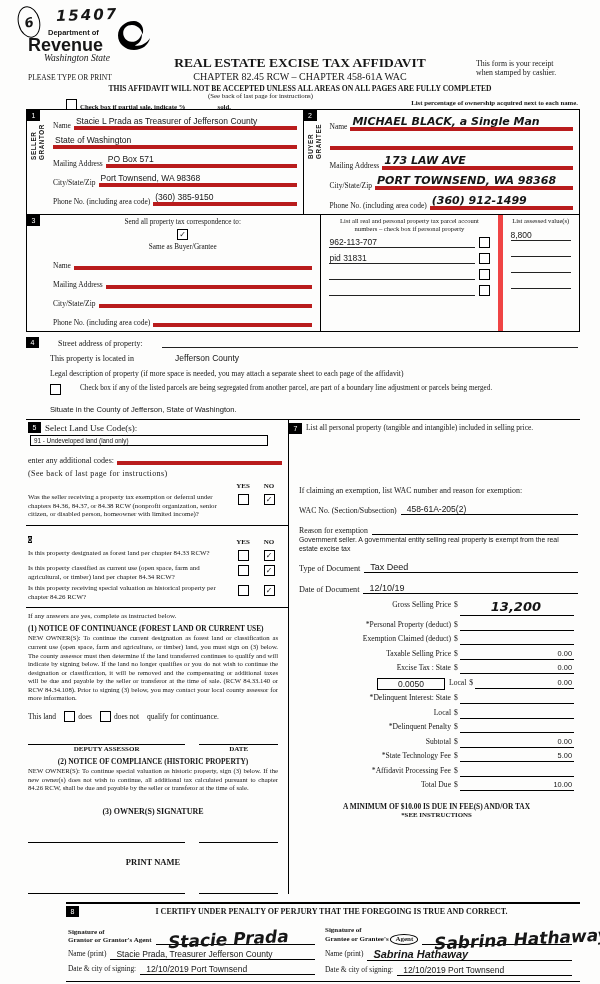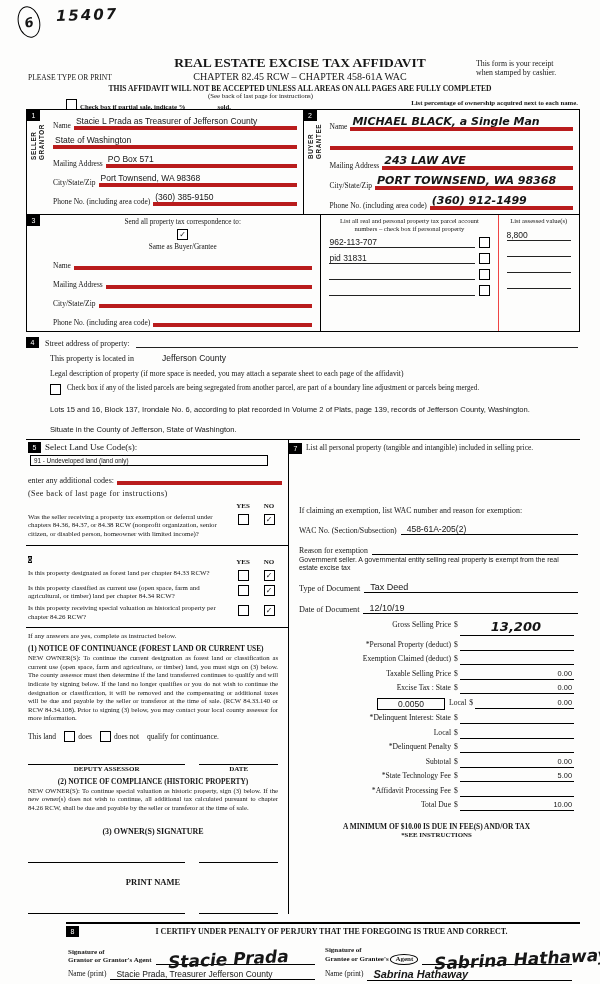--- a/index.html
+++ b/index.html
@@ -38,28 +38,28 @@
   .vlab{position:absolute;left:3px;top:14px;display:flex;gap:1px;}
   .vlab span{writing-mode:vertical-rl;transform:rotate(180deg);font-size:6.3px;font-weight:bold;
              letter-spacing:.6px;font-family:"Liberation Sans",sans-serif;}
   .cornerbadge{position:absolute;left:0;top:0;}
   .frow{display:flex;align-items:flex-end;margin-top:5px;font-size:7.5px;gap:3px;}
   .fline{flex:1;border-bottom:4px solid #b91c1c;padding:0 2px;font-size:8.5px;min-height:10px;}
   .tval{font-family:"Liberation Sans",sans-serif;}
   .hwv{font-family:"DejaVu Sans",sans-serif;font-style:italic;font-weight:bold;font-size:11px;line-height:1;}
   .box3{border:1.6px solid #000;border-top:none;display:flex;font-size:7.5px;}
   .c3a{width:47%;border-right:1px solid #000;position:relative;padding:3px 8px 4px 26px;}
-  .c3b{width:29%;border-right:1px solid #ef4444;padding:2px 8px 4px;}
+  .c3b{width:29%;border-right:5px solid #ef4444;padding:2px 8px 4px;}
   .c3c{flex:1;padding:2px 8px 4px;}
   .colhead{font-size:6.6px;text-align:center;line-height:1.15;}
   .prow{display:flex;align-items:flex-end;margin-top:5px;gap:4px;}
   .pline{flex:1;border-bottom:1px solid #222;font-family:"Liberation Sans",sans-serif;
          font-size:8.5px;min-height:10px;text-align:left;}
   .sec4{padding:5px 2px 5px 0;}
-  .s4row{display:flex;align-items:flex-end;gap:6px;font-size:8px;}
+  .s4row{display:flex;align-items:flex-end;gap:19px;font-size:8px;}
   .blank{flex:1;border-bottom:1px solid #222;min-height:10px;}
   .indent{margin-left:24px;}
   .cols{display:flex;border-top:1.6px solid #000;}
   .lcol{width:262px;border-right:1px solid #000;}
   .rcol{flex:1;padding:2px 2px 0 10px;position:relative;}
   .b5{border-bottom:1px solid #000;padding:2px 6px 6px 2px;position:relative;}
   .codebox{border:1px solid #000;margin:2px 14px 0 2px;font-size:6.3px;
            font-family:"Liberation Sans",sans-serif;padding:1px 3px;}
   .ynhead{display:flex;justify-content:flex-end;font-size:7px;font-weight:bold;margin-top:4px;}
   .ynhead span{width:26px;text-align:center;}
@@ -120,20 +120,30 @@
 </head>
 <body>
 
 <div class="page">
 
   <div class="hand-top">
     <span class="oval6 hw">6</span>
     <span class="hnum hw">15407</span>
   </div>
 
+  <div class="logo">
+    <div class="logo-small">Department of</div>
+    <div class="logo-big">Revenue</div>
+    <div class="logo-state">Washington State</div>
+    <span class="logo-swirl">
+      <svg width="36" height="32" viewBox="0 0 36 32">
+        <path fill="#000" d="M18 1C9 1 2 7.3 2 15.5 2 23.8 9.2 30 18 30c8 0 14.6-5 16-12-3.4 5.6-9.4 8.6-15.2 7.4 5-2 8-7 6.8-12-1 5-5.2 8.6-10 8.3-5-.3-8.6-4.3-8.4-9C7.4 8 11.4 4.6 16.3 5c5.6.5 9.4 4.6 10.2 9.6C29 7.6 24.4 1 18 1z"></path>
+      </svg>
+    </span>
+  </div>
 
   <div class="title">REAL ESTATE EXCISE TAX AFFIDAVIT</div>
   <div class="chapter">CHAPTER 82.45 RCW – CHAPTER 458-61A WAC</div>
   <div class="please">PLEASE TYPE OR PRINT</div>
   <div class="receipt">
     <span>This form is your receipt</span><br><span>when stamped by cashier.</span>
   </div>
   <div class="warning">THIS AFFIDAVIT WILL NOT BE ACCEPTED UNLESS ALL AREAS ON ALL PAGES ARE FULLY COMPLETED</div>
   <div class="seeback-top">(See back of last page for instructions)</div>
   <div class="partial-row">
@@ -181,21 +191,21 @@
         </span>
         <div class="frow">
             <span>Name</span>
           <span class="fline hwv">MICHAEL BLACK, a Single Man</span>
           </div>
         <div class="frow">
             <span class="fline"></span>
           </div>
         <div class="frow">
             <span>Mailing Address</span>
-          <span class="fline hwv">243 LAW AVE</span>
+          <span class="fline hwv">173 LAW AVE</span>
           </div>
         <div class="frow">
             <span>City/State/Zip</span>
           <span class="fline hwv">PORT TOWNSEND, WA 98368</span>
           </div>
         <div class="frow">
             <span>Phone No. (including area code)</span>
           <span class="fline hwv">(360) 912-1499</span>
           </div>
       </div>
@@ -272,21 +282,20 @@
         <span>This property is located in</span>
         <span class="tval" style="margin-left:22px;font-size:8.5px;">Jefferson County</span>
       </div>
       <div class="s4row indent" style="margin-top:6px;font-size:7.6px;">
         <span>Legal description of property (if more space is needed, you may attach a separate sheet to each page of the affidavit)</span>
       </div>
       <div class="s4row indent" style="margin-top:6px;align-items:flex-start;font-size:7.2px;">
         <span class="cb"></span>
         <span>Check box if any of the listed parcels are being segregated from another parcel, are part of a boundary line adjustment or parcels being merged.</span>
       </div>
-      <div class="indent tval" style="margin-top:10px;font-size:7.6px;width:88%;line-height:1.3;">Lots 15 and 16, Block 137, Irondale No. 6, according to plat recorded in Volume 2 of Plats, page 139, records of Jefferson County, Washington.</div>
       <div class="indent tval" style="margin-top:10px;font-size:7.6px;">Situate in the County of Jefferson, State of Washington.</div>
     </div>
 
     <div class="cols">
       <div class="lcol">
         <div class="b5">
           <div style="display:flex;gap:4px;align-items:center;">
             <span class="badge">5</span>
             <span style="font-size:9px;">Select Land Use Code(s):</span>
           </div>

